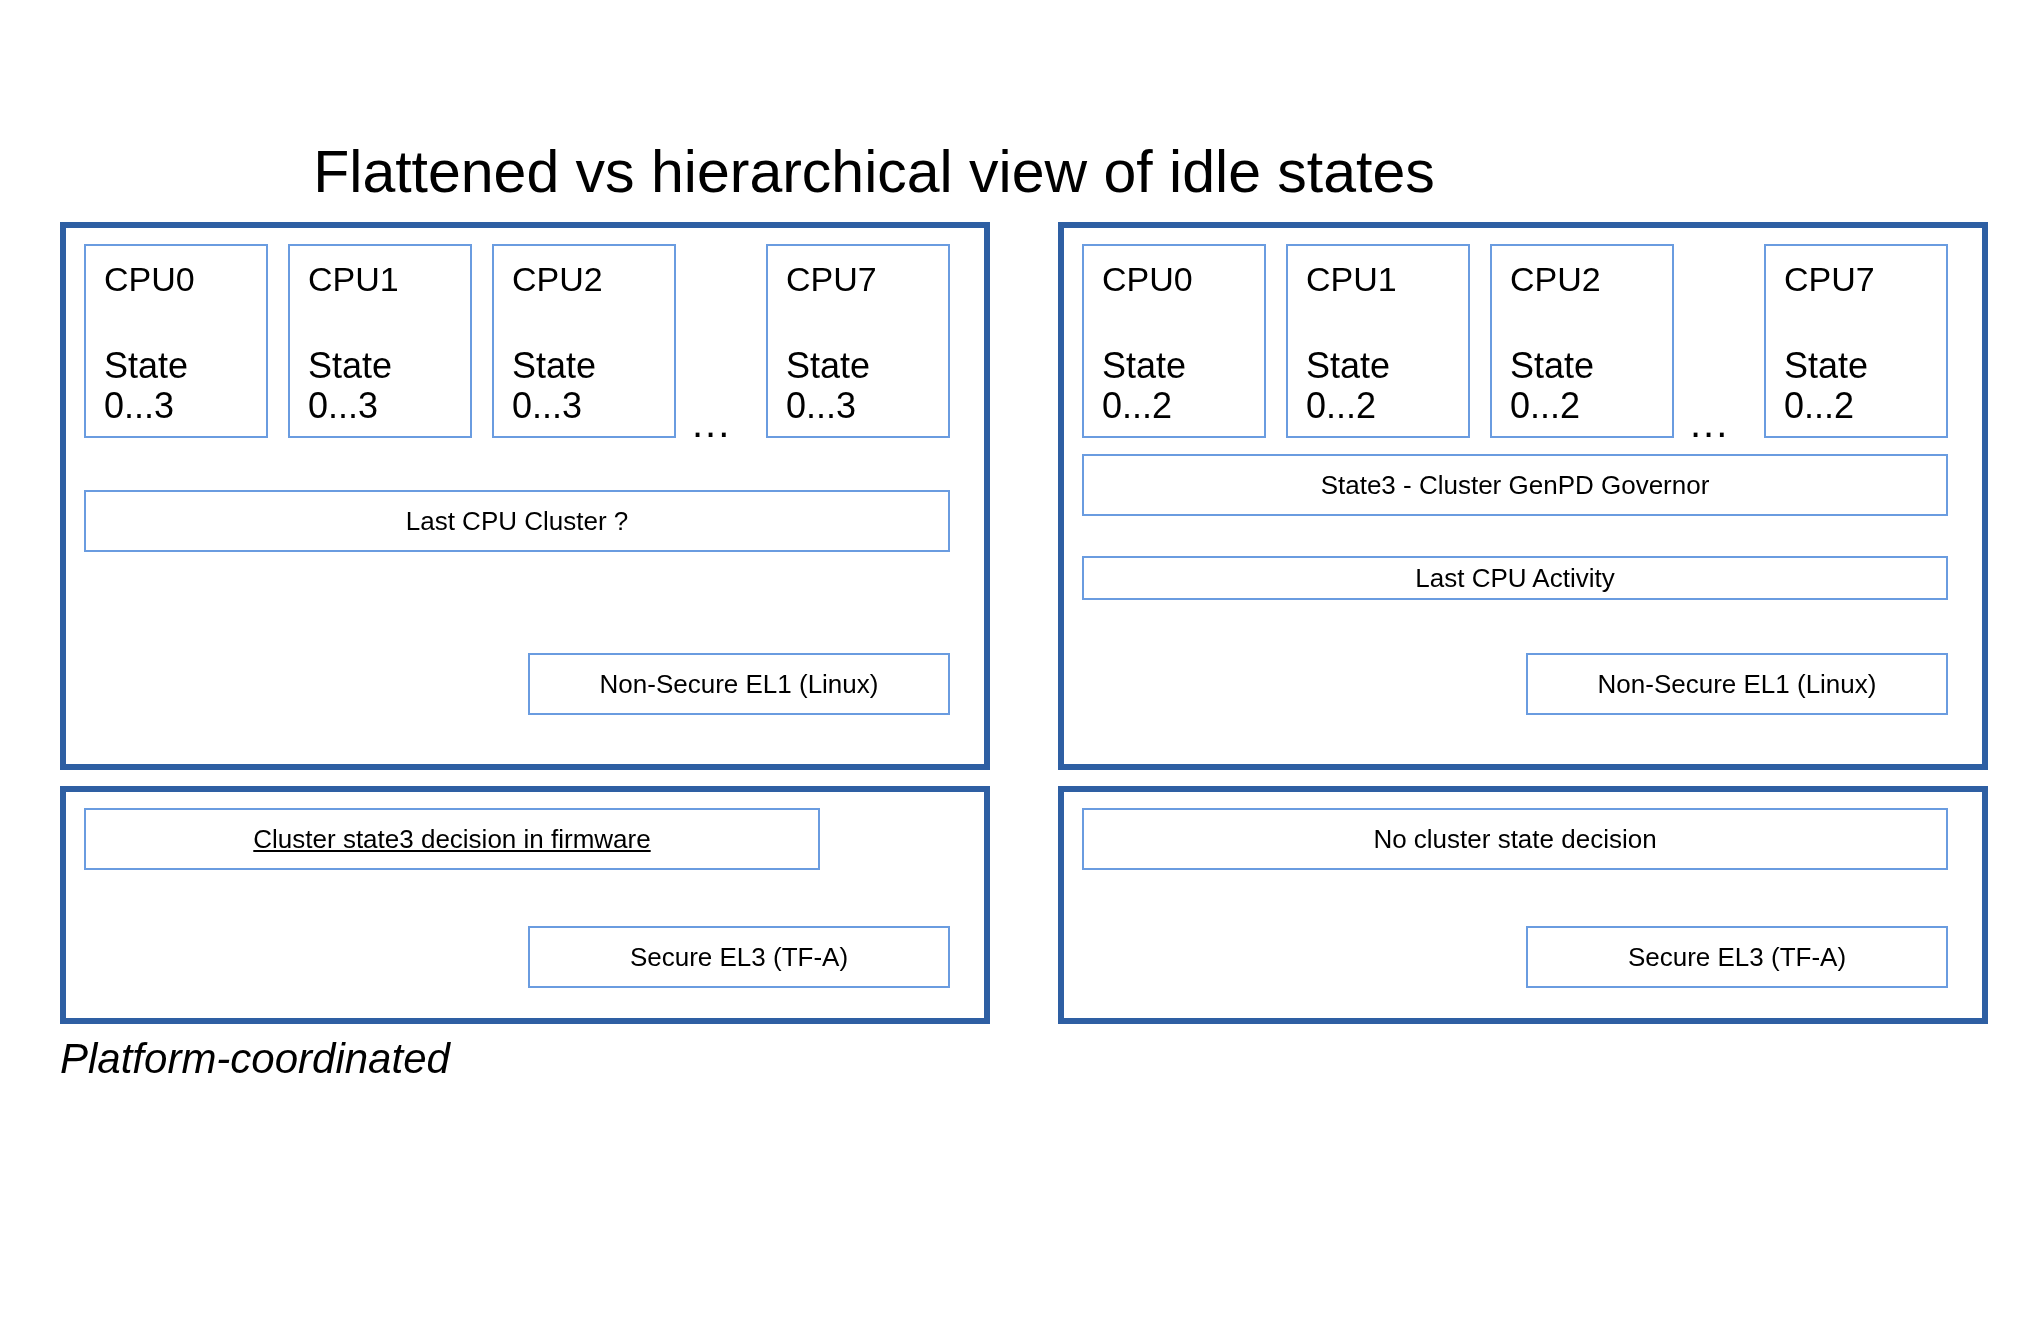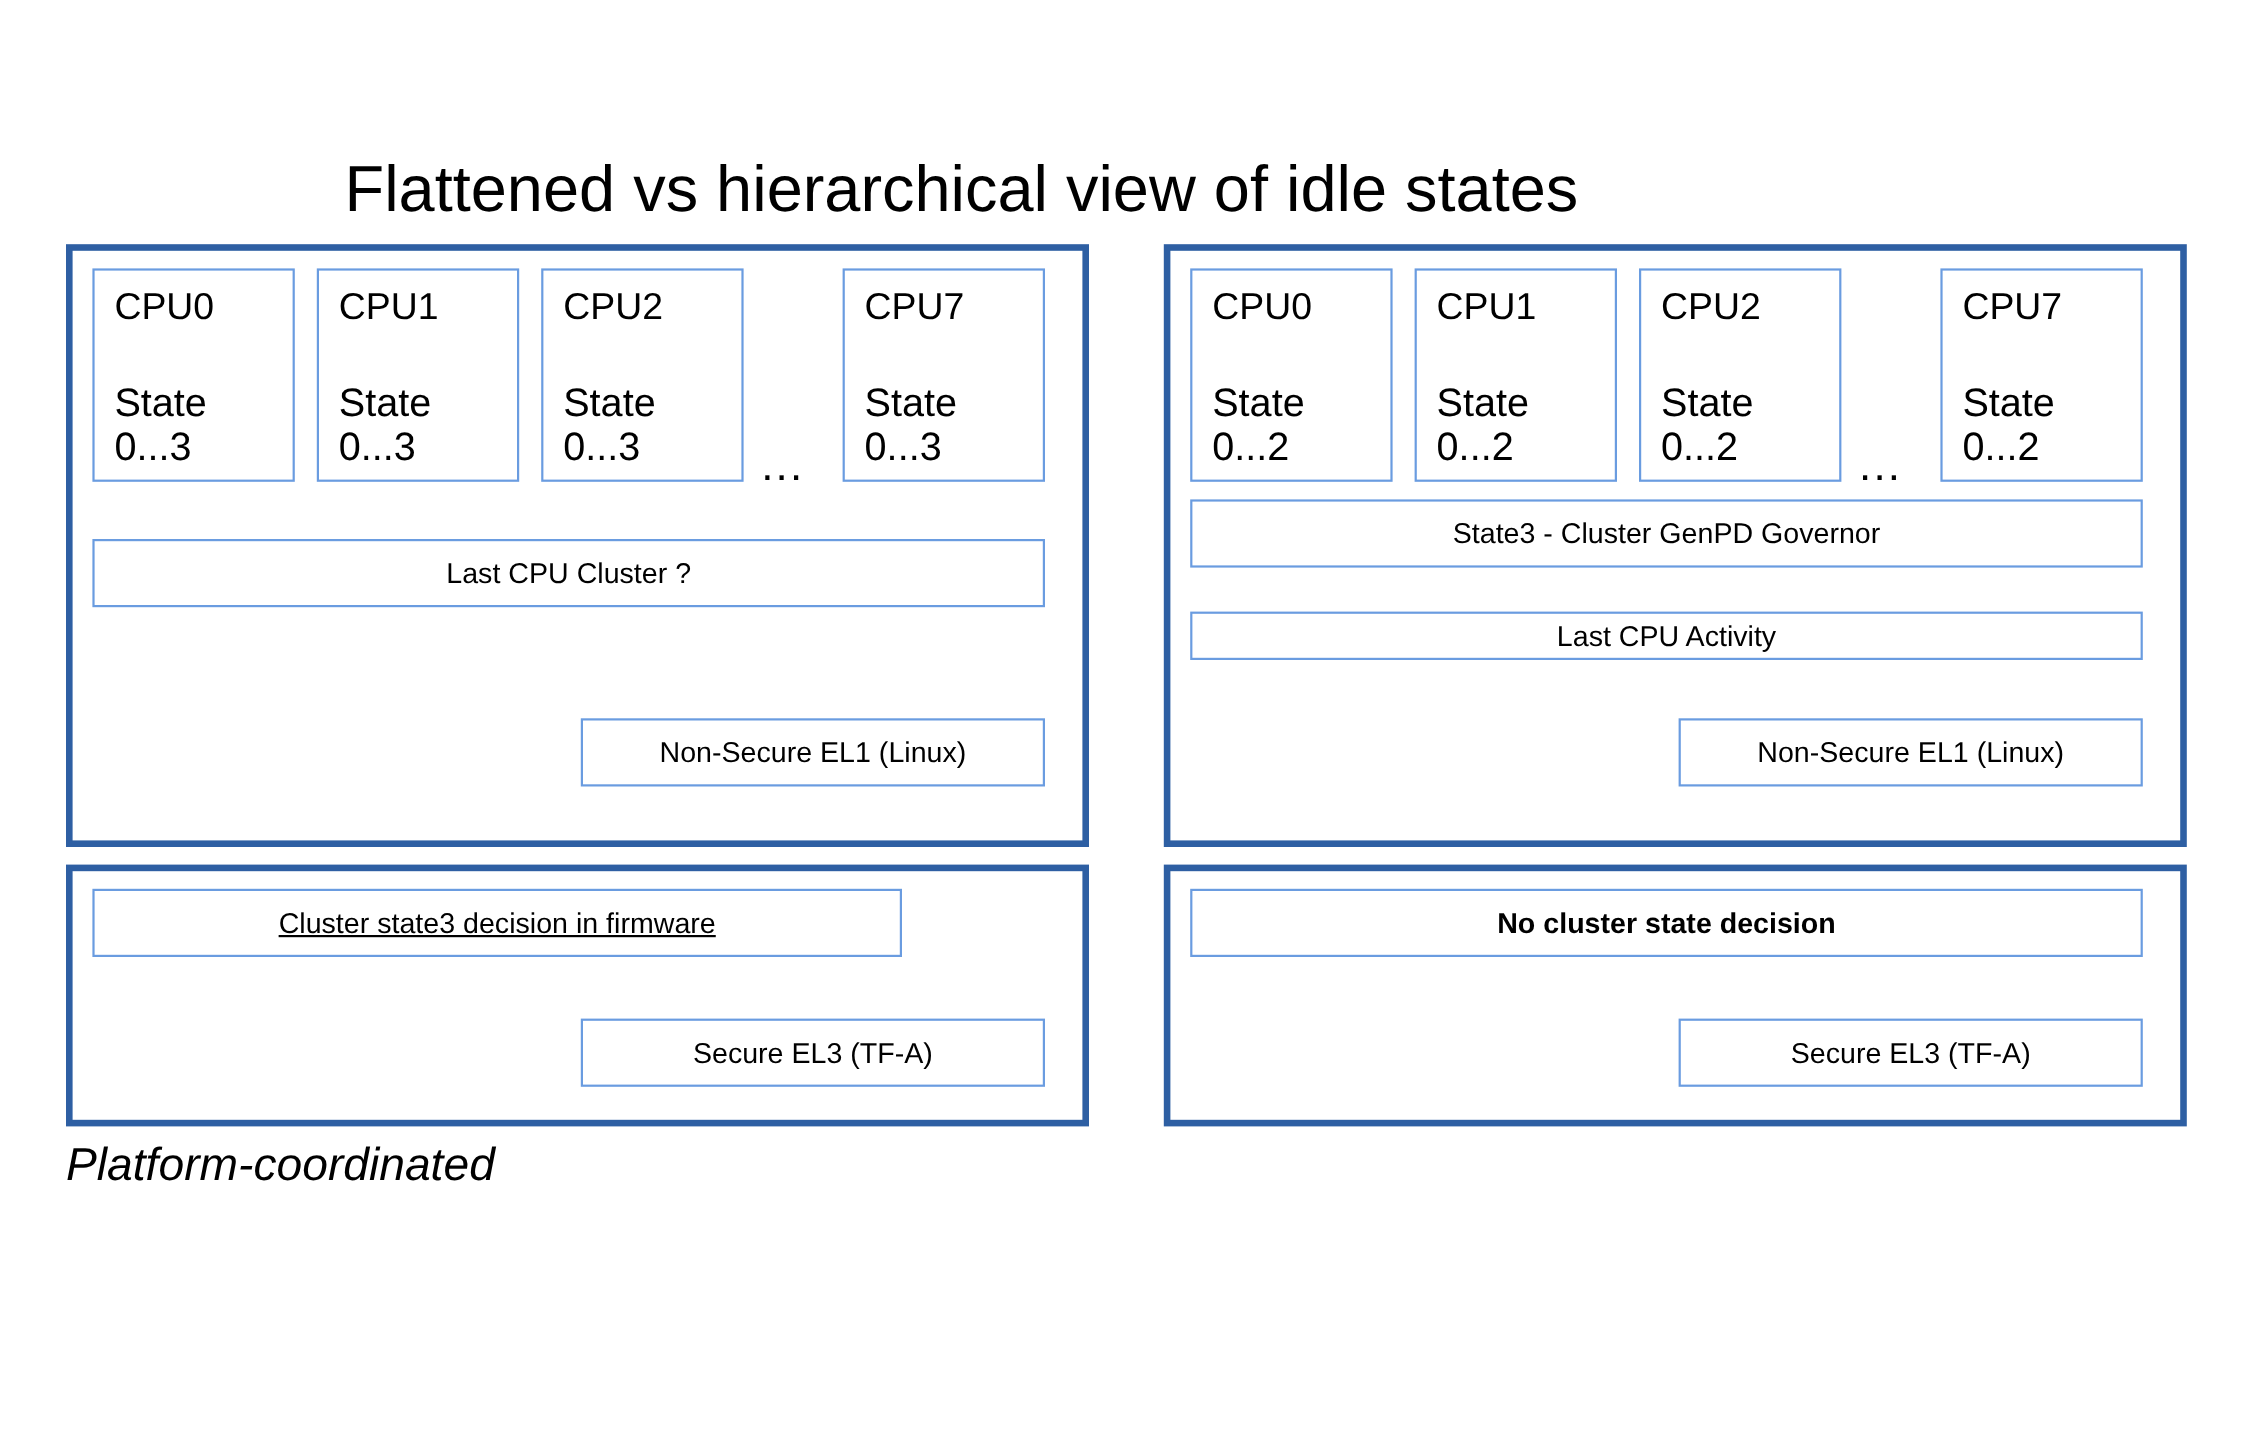--- a/index.html
+++ b/index.html
@@ -183,19 +183,19 @@
     </div>
 
     <div class="bar" style="left:18px; top:226px; width:866px; height:62px;">State3 - Cluster GenPD Governor</div>
 
     <div class="bar" style="left:18px; top:328px; width:866px; height:44px;">Last CPU Activity</div>
 
     <div class="bar" style="left:462px; top:425px; width:422px; height:62px;">Non-Secure EL1 (Linux)</div>
   </div>
 
   <div class="panel" id="panel-right-fw">
-    <div class="bar" style="left:18px; top:16px; width:866px; height:62px;font-weight:bold;">No cluster state decision</div>
+    <div class="bar" style="left:18px; top:16px; width:866px; height:62px;">No cluster state decision</div>
 
     <div class="bar" style="left:462px; top:134px; width:422px; height:62px;">Secure EL3 (TF-A)</div>
   </div>
 
 
 </div>
 
 </body></html>

